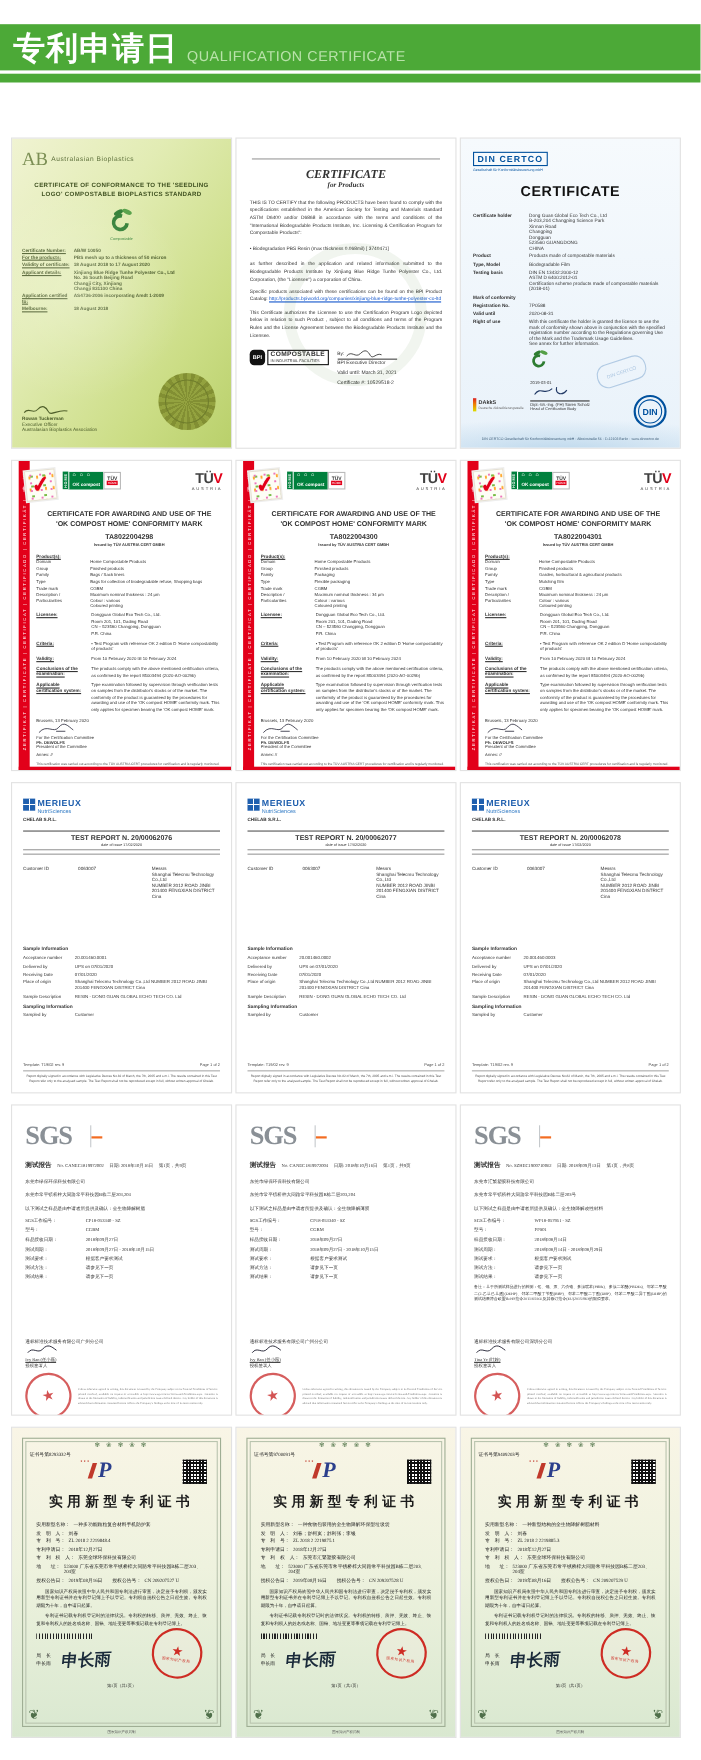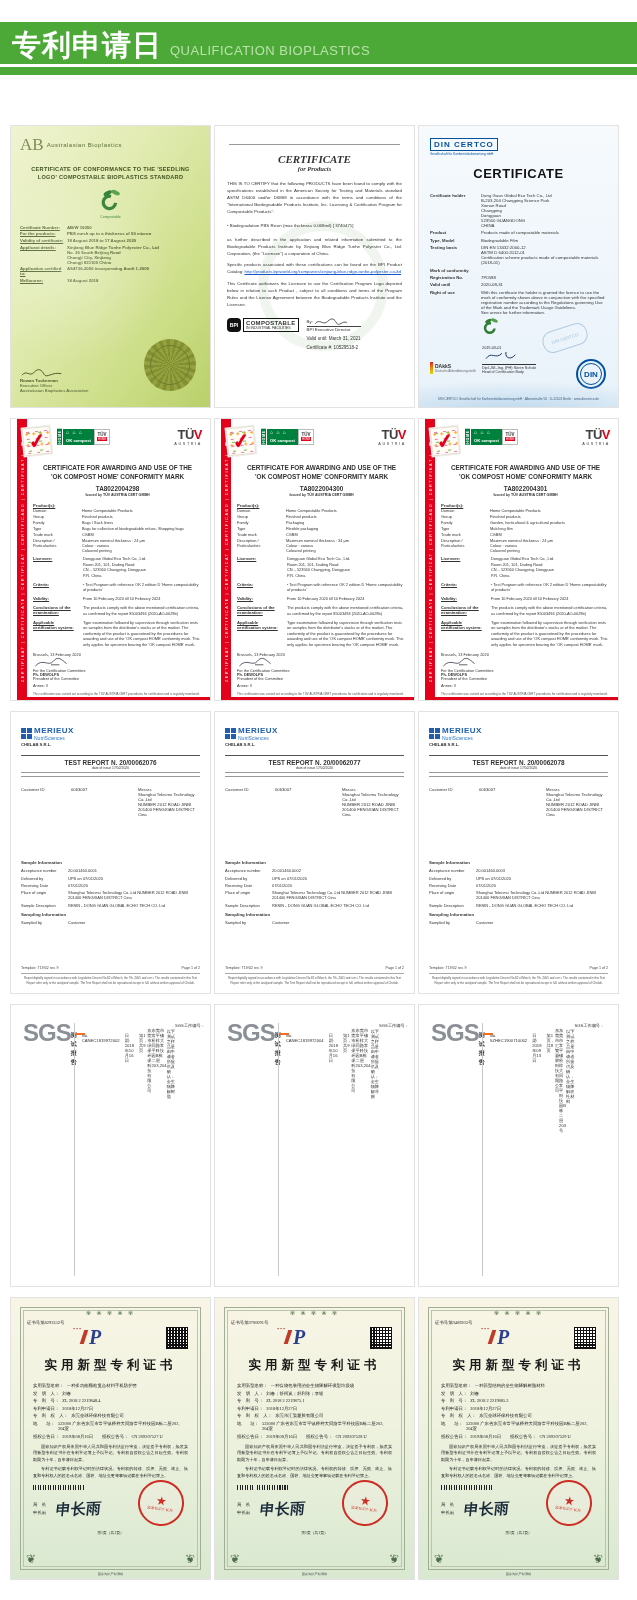--- a/index.html
+++ b/index.html
@@ -93,40 +93,40 @@
   .tuv .fr{font-size:3.9px;margin:.9px 0;}
   .tuv .fl{width:46px;font-weight:normal;}
   .tuv-block{display:flex;gap:4px;margin:3.5px 0;}
   .tuv-block .sec{width:46px;flex:0 0 auto;}
   .tuv-block .tv{flex:1;font-size:3.9px;line-height:1.4;}
   .tuv-foot{font-size:3.9px;margin-top:5px;}
   .tuv-redbar{position:absolute;left:6px;right:0;bottom:0;height:3px;background:#e2001a;}
   .tuv-tiny{font-size:3px;color:#555;margin-top:4px;}
   
   .mx{padding:14px 10px 8px;display:flex;flex-direction:column;}
-  .mx-logo{display:flex;gap:2px;align-items:center;}
+  .mx-logo{display:flex;gap:2px;align-items:flex-start;}
   .mx-sq{width:11px;height:11px;background:#1f5fae;background-image:linear-gradient(transparent 45%,#fff 45% 55%,transparent 55%),linear-gradient(90deg,transparent 45%,#fff 45% 55%,transparent 55%);}
   .mx-name b{display:block;color:#1f5fae;font-size:8px;letter-spacing:.5px;}
   .mx-name span{display:block;color:#2f79c4;font-size:5px;}
   .mx-lab{font-size:4.2px;font-weight:bold;margin-top:1px;}
   .mx-titlebox{border-top:1px solid #555;border-bottom:.5px solid #999;margin:8px 0 2px;padding:3px 0;}
   .mx-title{text-align:center;font-weight:bold;font-size:6.4px;}
   .mx-date{text-align:center;font-size:3.4px;border-bottom:.5px solid #999;padding-bottom:2px;}
   .mx-cust{display:flex;margin-top:8px;font-size:4.2px;}
   .mx-cust .cid{width:50px;}
   .mx-cust .cval{width:45px;}
   .mx-addr{margin-left:auto;width:62px;}
   .mx-sec{font-weight:bold;font-size:4.4px;margin:3px 0 2px;}
   .mx .fr{font-size:4px;margin:1.2px 0;}
   .mx .fl{width:44px;font-weight:normal;}
   .mx-spacer{flex:1;}
   .mx-footrow{display:flex;justify-content:space-between;font-size:3.6px;color:#444;}
   .mx-legal{font-size:2.9px;color:#555;text-align:center;border-top:.5px solid #aaa;margin-top:3px;padding-top:2px;line-height:1.5;}
   
-  .sgs{padding:16px 12px 8px;display:flex;flex-direction:row;}
+  .sgs{padding:16px 12px 8px;display:flex;flex-direction:column;font-family:Liberation Serif, serif;}
   .sgs-logo{font-size:24px;font-weight:bold;color:#8a9096;letter-spacing:-1px;line-height:1;display:inline-block;position:relative;width:56px;}
   .sgs-logo:after{content:"";position:absolute;right:-4px;top:2px;bottom:2px;width:1px;background:#c5c9cc;}
   .sgs-logo:before{content:"";position:absolute;right:-14px;top:12px;width:10px;height:2px;background:#f36c21;}
   .sgs-head{display:flex;align-items:baseline;gap:5px;margin-top:10px;font-size:4.2px;}
   .sgs-head b{font-size:6px;}
   .sgs-co{font-size:4.2px;margin-top:7px;}
   .sgs-intro{font-size:4.2px;margin:8px 0 4px;}
   .sgs .fr{font-size:4.2px;margin:1.8px 0;}
   .sgs .fl{width:52px;font-weight:normal;}
   .sgs-remark{font-size:3.6px;line-height:1.5;color:#333;text-align:justify;margin-top:3px;}
@@ -165,21 +165,21 @@
   .seed{display:inline-block;}
 </style>
 </head>
 <body>
 
 <div>
 
   <div class="top-space"></div>
   <header class="banner">
     <span class="cn">专利申请日</span>
-    <span class="en">QUALIFICATION BIOPLASTICS</span>
+    <span class="en">QUALIFICATION CERTIFICATE</span>
   </header>
   <div class="banner-strip"></div>
 
   <main class="grid">
 
     <section class="card ab">
       <div class="ab-logo">
         <span class="ab-mono">AB</span>
         <span class="ab-words">Australasian  Bioplastics</span>
       </div>

